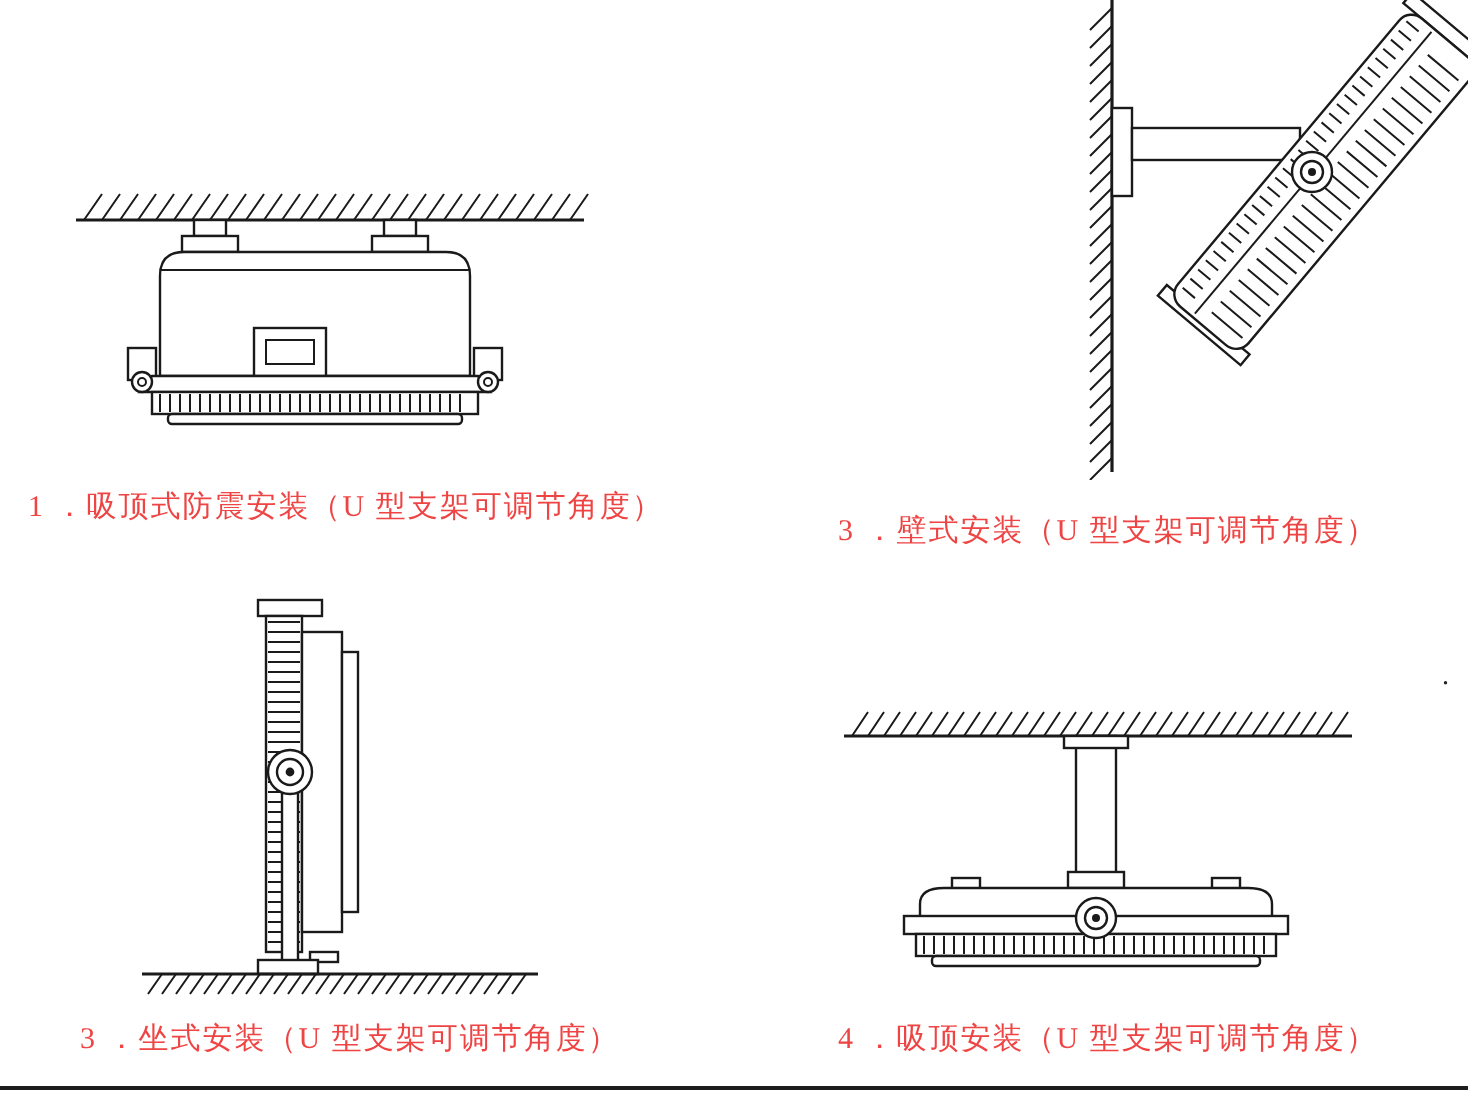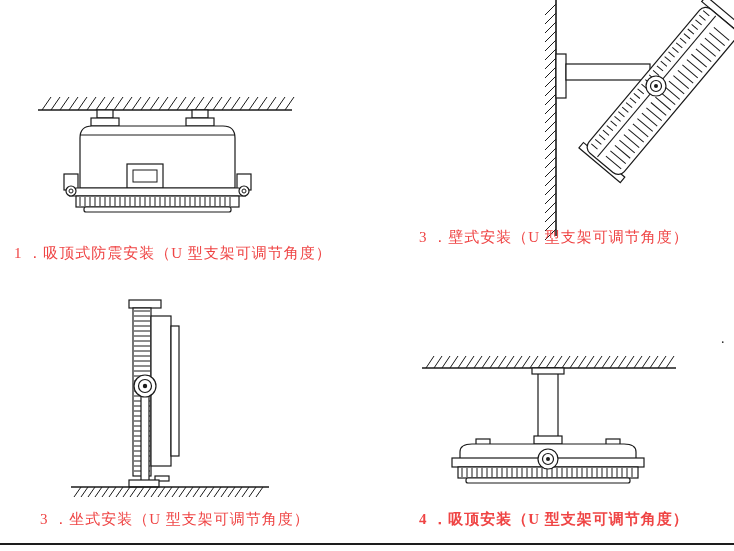--- a/index.html
+++ b/index.html
@@ -132,20 +132,20 @@
       </g>
       <g>
         <circle class="outline" cx="130" cy="107" r="10"></circle>
         <circle class="outline" cx="130" cy="107" r="5.5"></circle>
         <circle class="dark" cx="130" cy="107" r="2"></circle>
       </g>
     </svg>
   </div>
 
   <div class="caption" style="left:14px;  top:244px;">1 ．吸顶式防震安装（U 型支架可调节角度）</div>
-  <div class="caption" style="left:419px; top:228px;">3 ．壁式安装（U 型支架可调节角度）</div>
+  <div class="caption" style="left:419px; top:256px;">3 ．壁式安装（U 型支架可调节角度）</div>
   <div class="caption" style="left:40px;  top:510px;">3 ．坐式安装（U 型支架可调节角度）</div>
-  <div class="caption" style="left:419px; top:510px;font-weight:bold;">4 ．吸顶安装（U 型支架可调节角度）</div>
+  <div class="caption" style="left:419px; top:510px;">4 ．吸顶安装（U 型支架可调节角度）</div>
 
   <div class="stray">.</div>
 
   <div class="footer-rule"></div>
 </div>
 
 </body></html>

